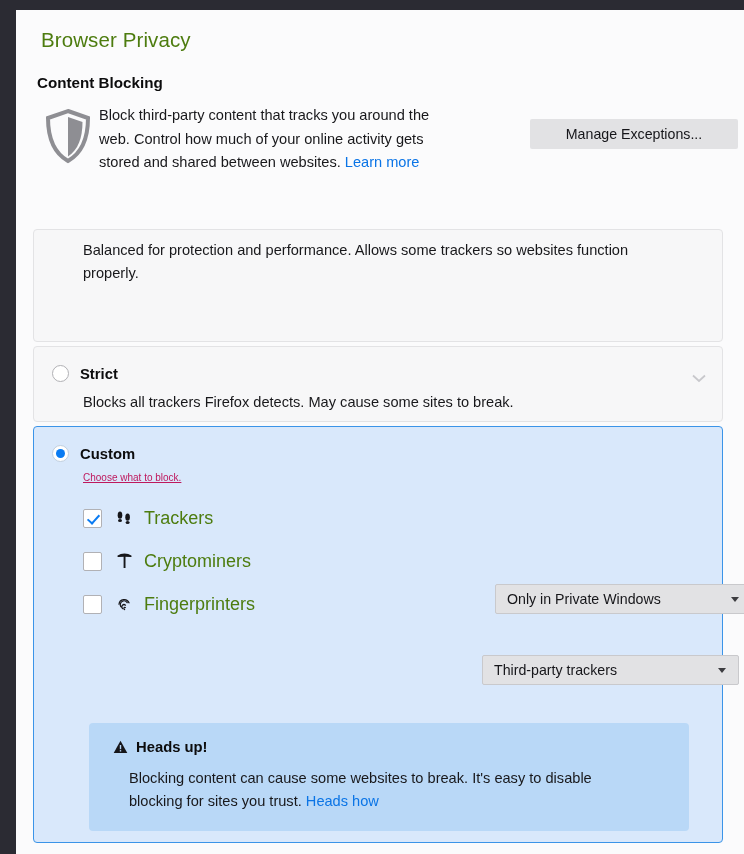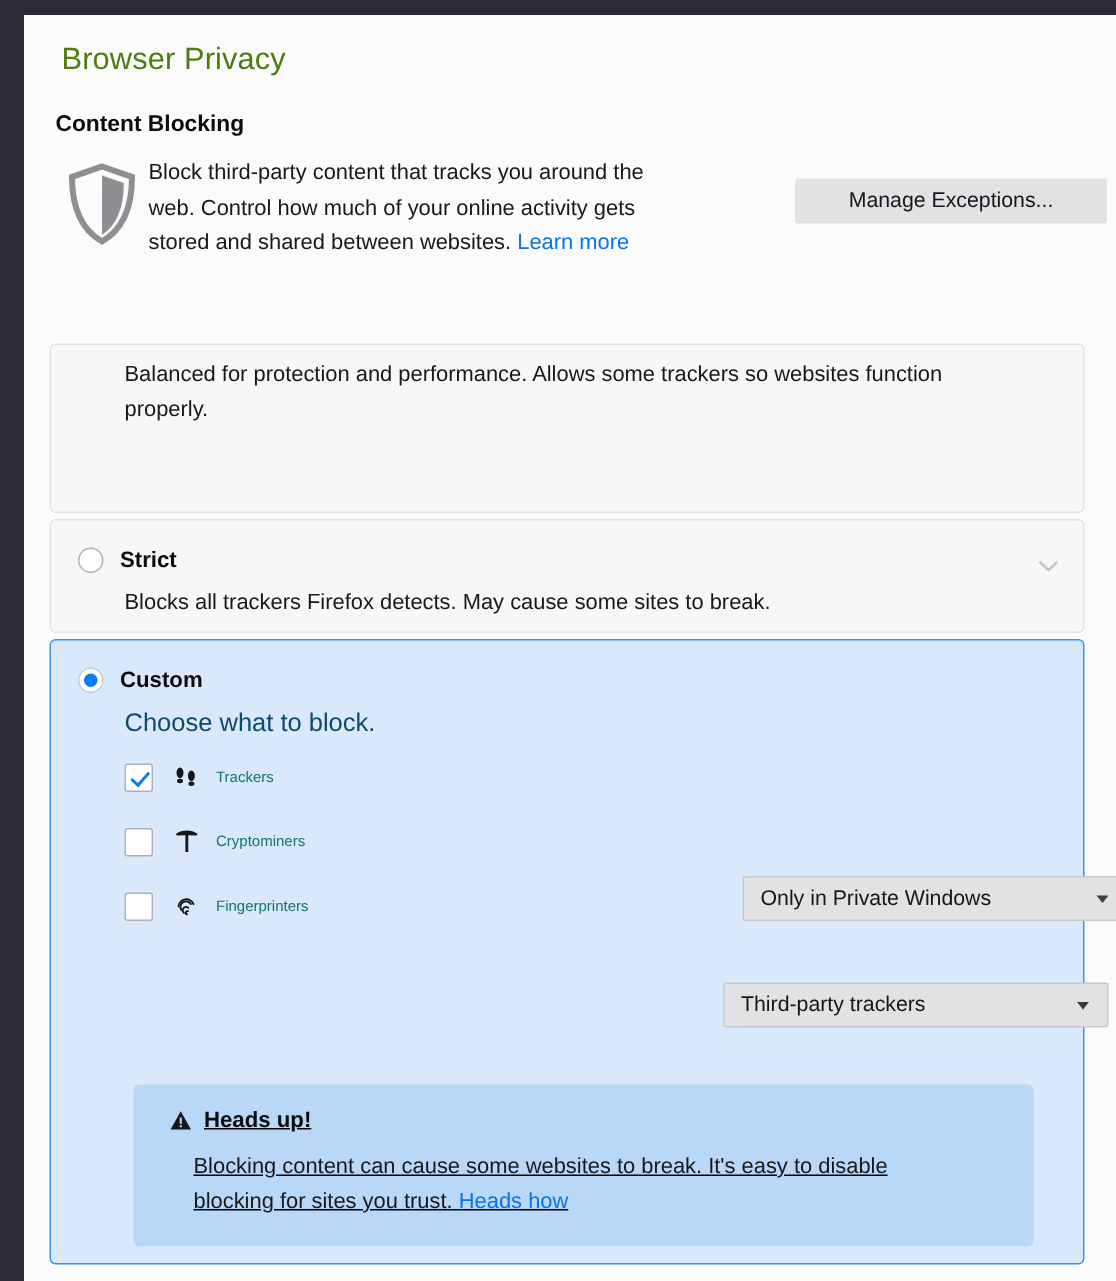--- a/index.html
+++ b/index.html
@@ -161,23 +161,24 @@
     top: 50%;
     width: 9px;
     height: 9px;
     margin: -4.5px 0 0 -4.5px;
     border-radius: 50%;
     background: #0a7bf2;
   }
 
   
   .custom-desc {
-    font-size: 17px;
-    color: #0c4a6e;
+    font-size: 10px;
+    color: #be185d;
     margin: 10px 0 0 49px;
+    text-decoration: underline;
   }
   .opt-list {
     position: absolute;
     left: 49px;
     top: 78px;
     width: 620px;
   }
   .opt-row {
     position: relative;
     display: flex;
@@ -210,22 +211,22 @@
     width: 22px;
     flex: 0 0 22px;
     margin-left: 11px;
     display: flex;
     justify-content: center;
     align-items: center;
     color: #16161a;
   }
   .opt-label {
     margin-left: 9px;
-    font-size: 10px;
-    color: #0f766e;
+    font-size: 18px;
+    color: #4d7c0f;
   }
   .sub-link {
     margin: 7px 0 0 51px;
     font-size: 14.4px;
   }
 
   
   .dropdown {
     position: absolute;
     width: 257px;
@@ -256,21 +257,20 @@
   
   .headsup {
     position: absolute;
     left: 55px;
     top: 296px;
     width: 600px;
     background: #b9d8f7;
     border-radius: 4px;
     padding: 16px 0 18px 0;
     box-sizing: border-box;
-    text-decoration: underline;
   }
   .hu-title {
     display: flex;
     align-items: center;
     margin-left: 24px;
     font-size: 14.8px;
     font-weight: bold;
     color: #0c0c0d;
   }
   .hu-title .warn-icon { margin-right: 8px; display: flex; }

